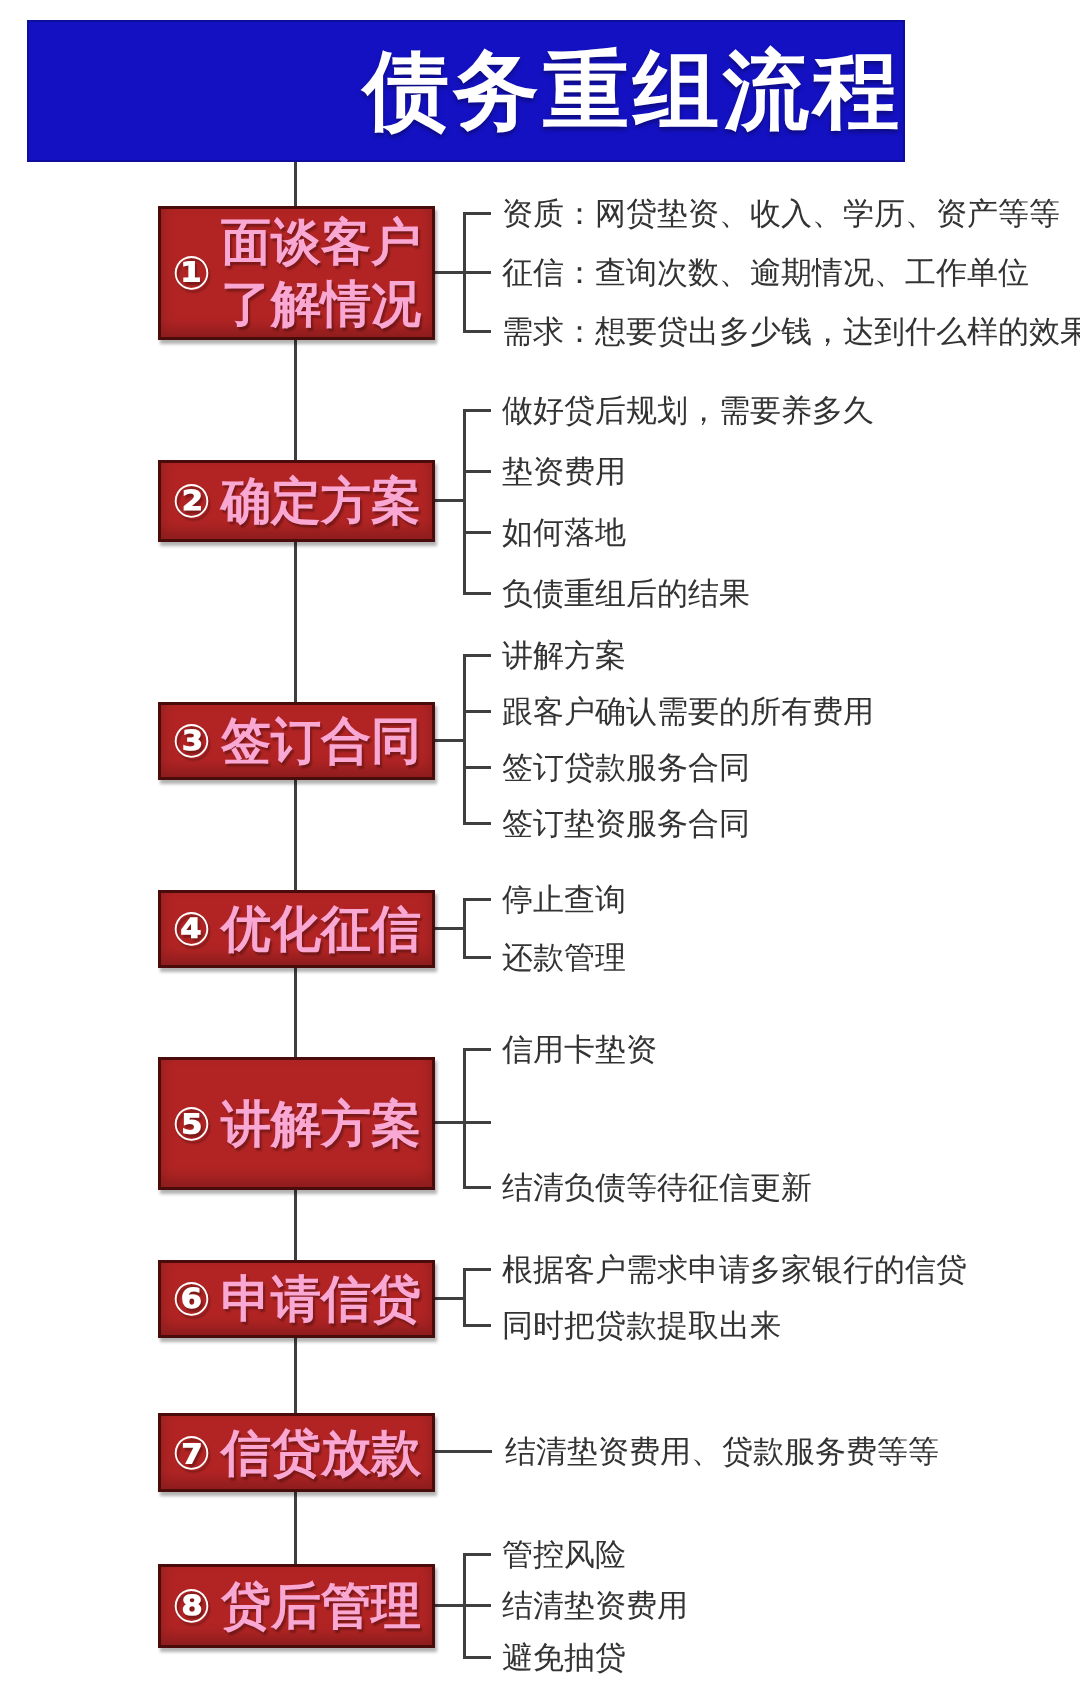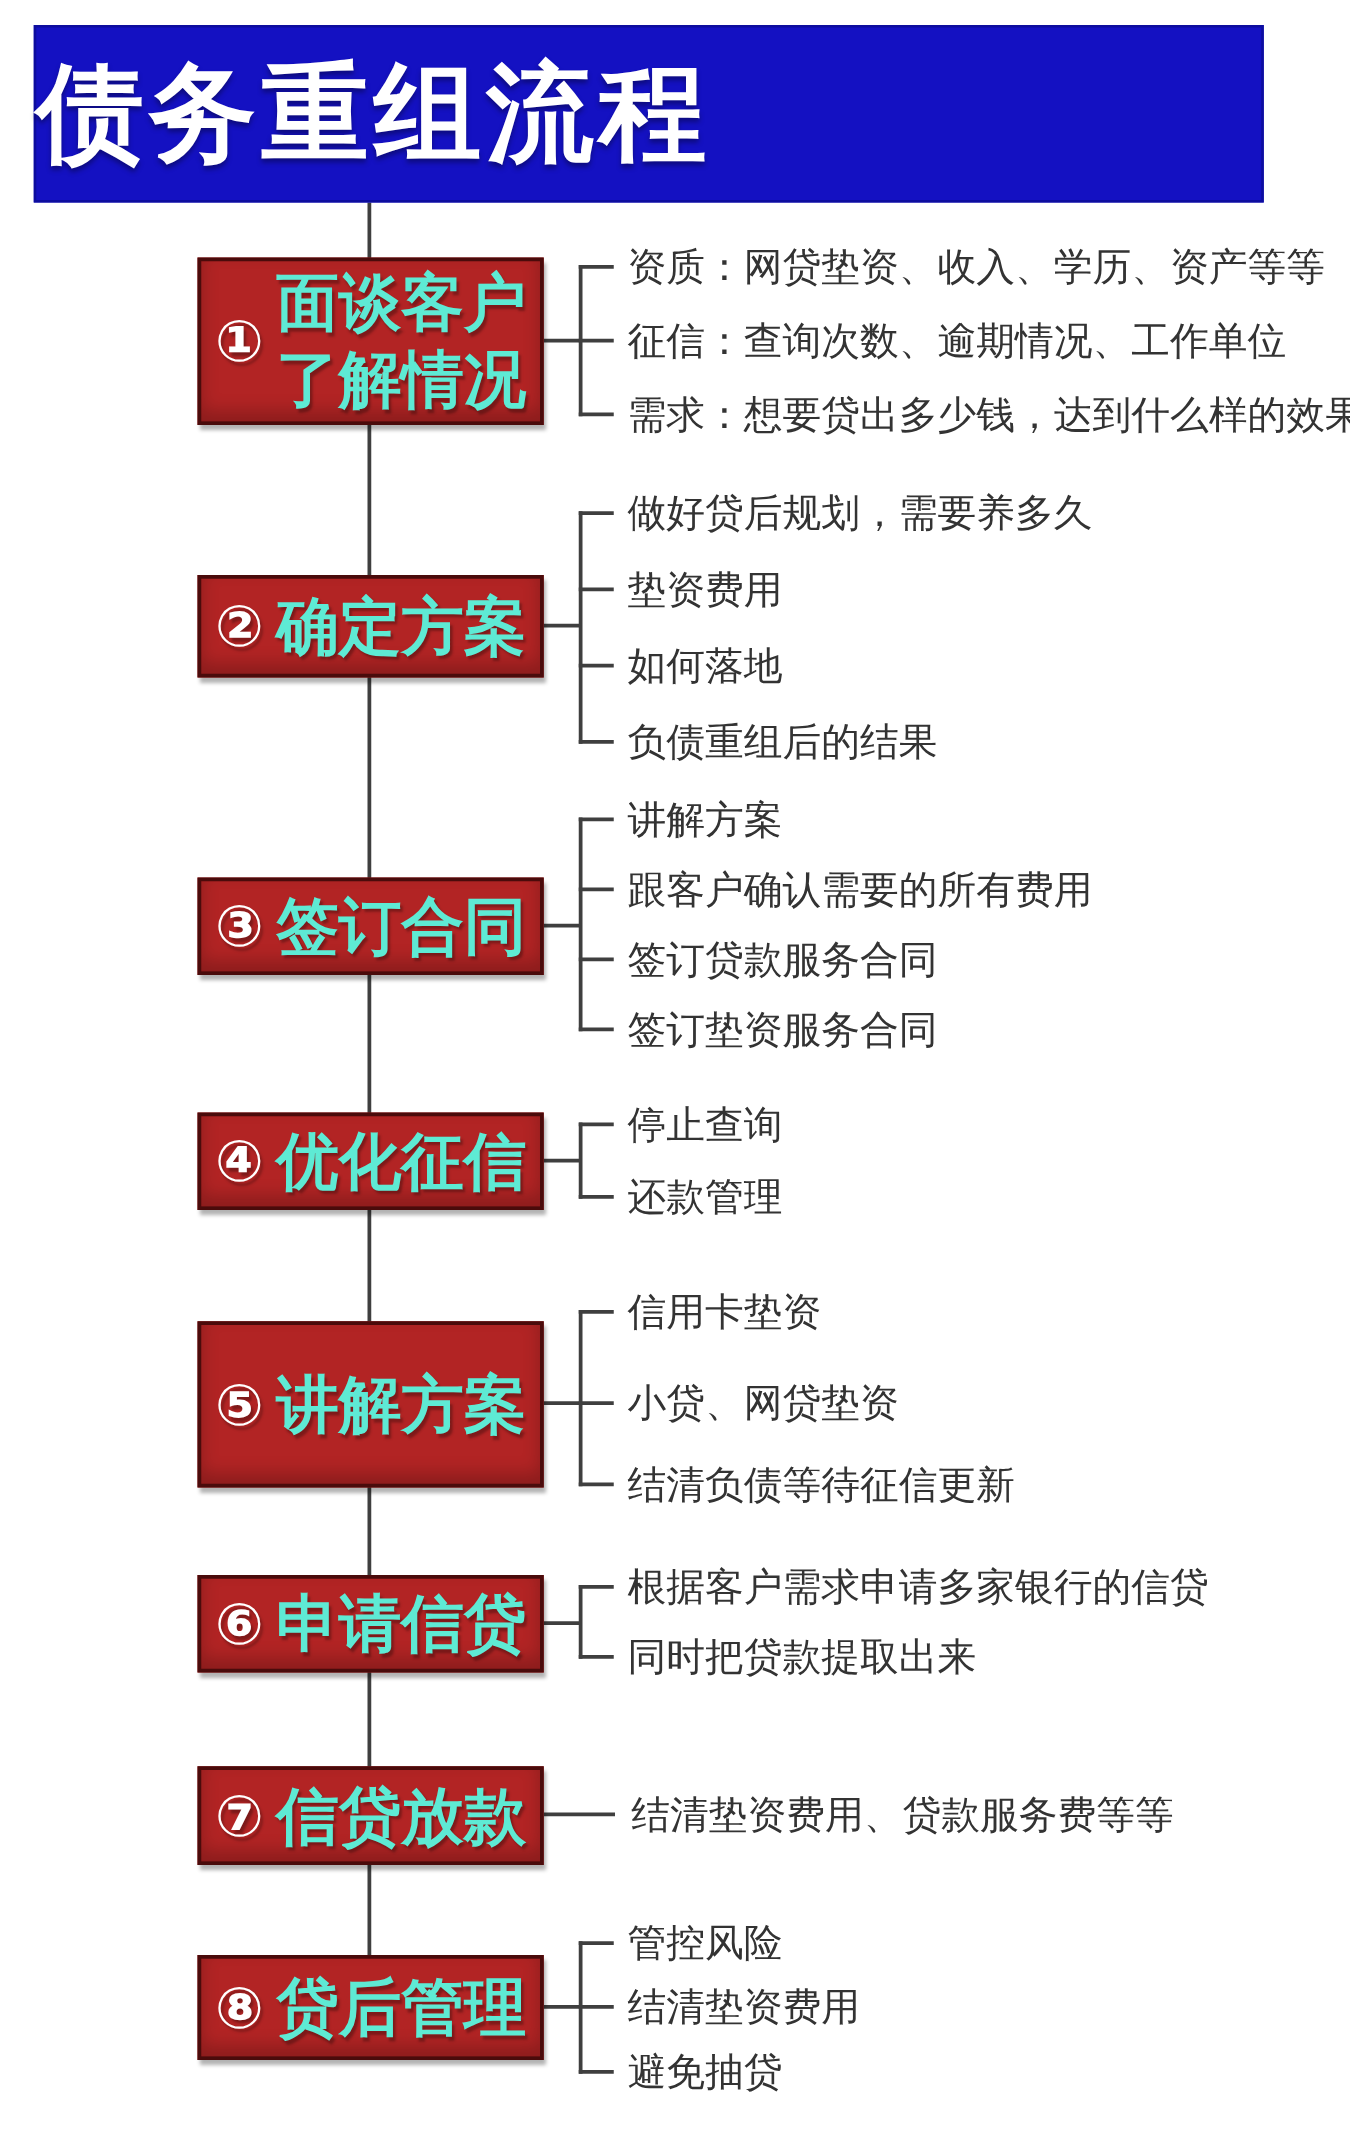--- a/index.html
+++ b/index.html
@@ -8,24 +8,24 @@
     --box-border:#4a0b0b;
     --line:#3f3f3f;
     --text:#333333;
   }
   html,body{margin:0;padding:0;background:#fff;}
   body{font-family:"Liberation Sans","DejaVu Sans",sans-serif;}
   #canvas{position:relative;width:1080px;height:1706px;background:#ffffff;overflow:hidden;}
 
   
   .banner{
-    position:absolute;left:27px;top:20px;width:984px;height:142px;
+    position:absolute;left:27px;top:20px;width:878px;height:142px;
     background:var(--banner-blue);
     border:2px solid #0d0d9e;
-    display:flex;align-items:center;justify-content:flex-start;
+    display:flex;align-items:center;justify-content:flex-end;
     box-sizing:border-box;z-index:3;
   }
   .banner-title{
     color:#ffffff;font-size:86px;font-weight:900;letter-spacing:4px;
     text-shadow:0 3px 4px rgba(0,0,0,.35);
     white-space:nowrap;
   }
 
   
   .spine{position:absolute;left:294px;top:162px;width:3px;height:1402px;background:var(--line);z-index:1;}
@@ -40,21 +40,21 @@
     display:flex;align-items:center;justify-content:center;
     z-index:2;
   }
   .boxgrid{display:flex;align-items:center;gap:10px;}
   .stepnum{
     color:#fff;font-size:46px;font-weight:700;line-height:1;
     text-shadow:2px 3px 2px rgba(0,0,0,.3);
   }
   .steplines{display:flex;flex-direction:column;align-items:center;}
   .stepline{
-    color:#5eead4;font-size:50px;font-weight:800;line-height:62px;white-space:nowrap;
+    color:#f9a8d4;font-size:50px;font-weight:800;line-height:62px;white-space:nowrap;
     text-shadow:2px 3px 2px rgba(0,0,0,.3);
   }
 
   
   .hline{position:absolute;height:3px;background:var(--line);z-index:1;}
   .vline{position:absolute;width:3px;background:var(--line);z-index:1;}
 
   
   .branch{
     position:absolute;left:502px;width:575px;height:44px;line-height:44px;
@@ -151,21 +151,20 @@
         <span class="stepline">讲解方案</span>
       </span>
     </div>
   </div>
   <div class="hline" style="left:435px;top:1121px;width:29px;"></div>
   <div class="vline" style="left:463px;top:1048px;height:141px;"></div>
   <div class="hline" style="left:463px;top:1048px;width:28px;"></div>
   <div class="hline" style="left:463px;top:1121px;width:28px;"></div>
   <div class="hline" style="left:463px;top:1186px;width:28px;"></div>
   <div class="branch" style="top:1028px;">信用卡垫资</div>
-  <div class="branch" style="top:1101px;">小贷、网贷垫资</div>
   <div class="branch" style="top:1166px;">结清负债等待征信更新</div>
 
   <div class="stepbox" style="top:1260px;height:78px;">
     <div class="boxgrid">
       <span class="stepnum">⑥</span>
       <span class="steplines">
         <span class="stepline">申请信贷</span>
       </span>
     </div>
   </div>

